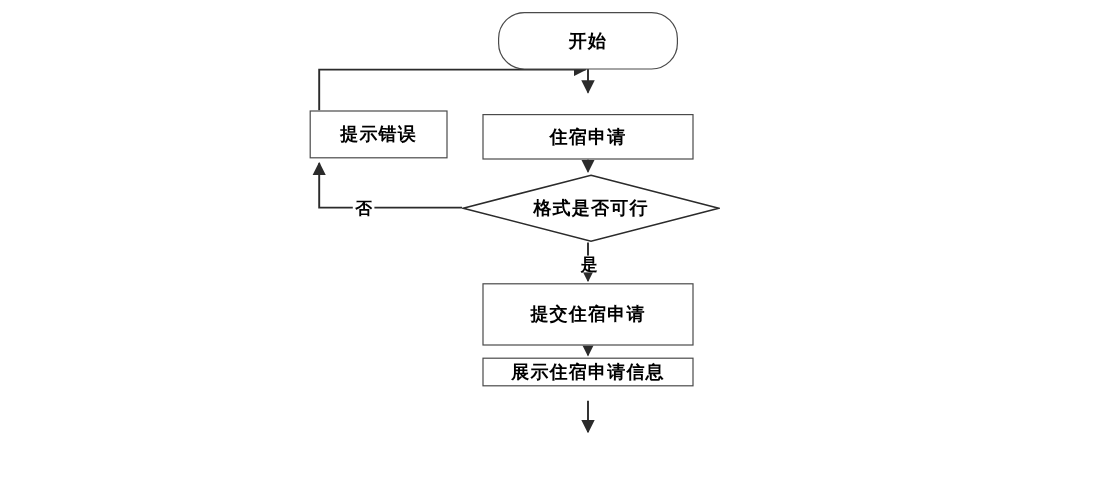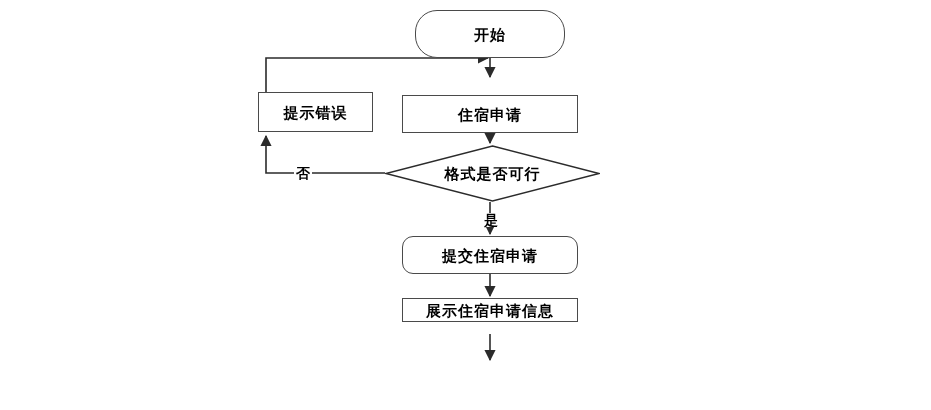--- a/index.html
+++ b/index.html
@@ -135,21 +135,21 @@
     <svg width="215" height="57" viewBox="0 0 215 57">
       <polygon points="107.5,1 214,28.5 107.5,56 1,28.5" fill="#ffffff" stroke="#2b2b2b" stroke-width="1.3"></polygon>
     </svg>
     <div class="diamond-label">格式是否可行</div>
   </div>
 
   <div class="node process" style="left:210px; top:92px; width:115px; height:40px;margin-left:48px;">
     <span>提示错误</span>
   </div>
 
-  <div class="node process" style="left:402px; top:236px; width:176px; height:38px;border-radius:11px;">
+  <div class="node process" style="left:402px; top:236px; width:176px; height:52px;">
     <span>提交住宿申请</span>
   </div>
 
   <div class="node process" style="left:402px; top:298px; width:176px; height:24px;">
     <span>展示住宿申请信息</span>
   </div>
 
 
   <div class="edge-label" style="left:294px; top:166px;">否</div>
 

